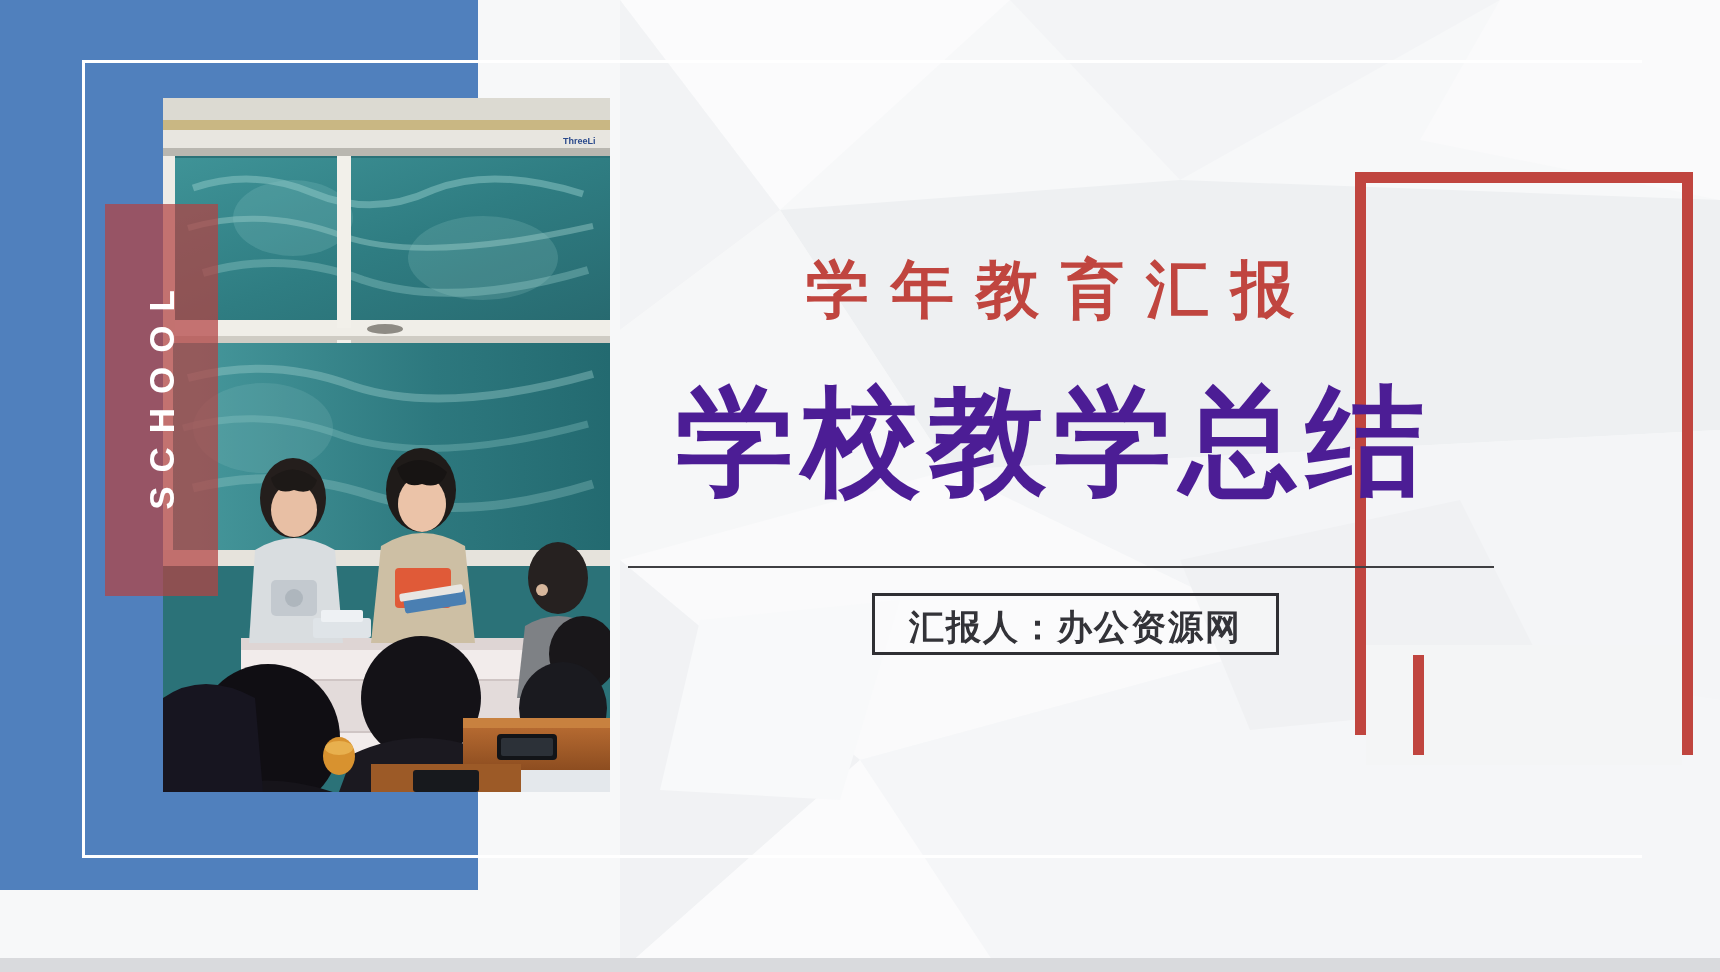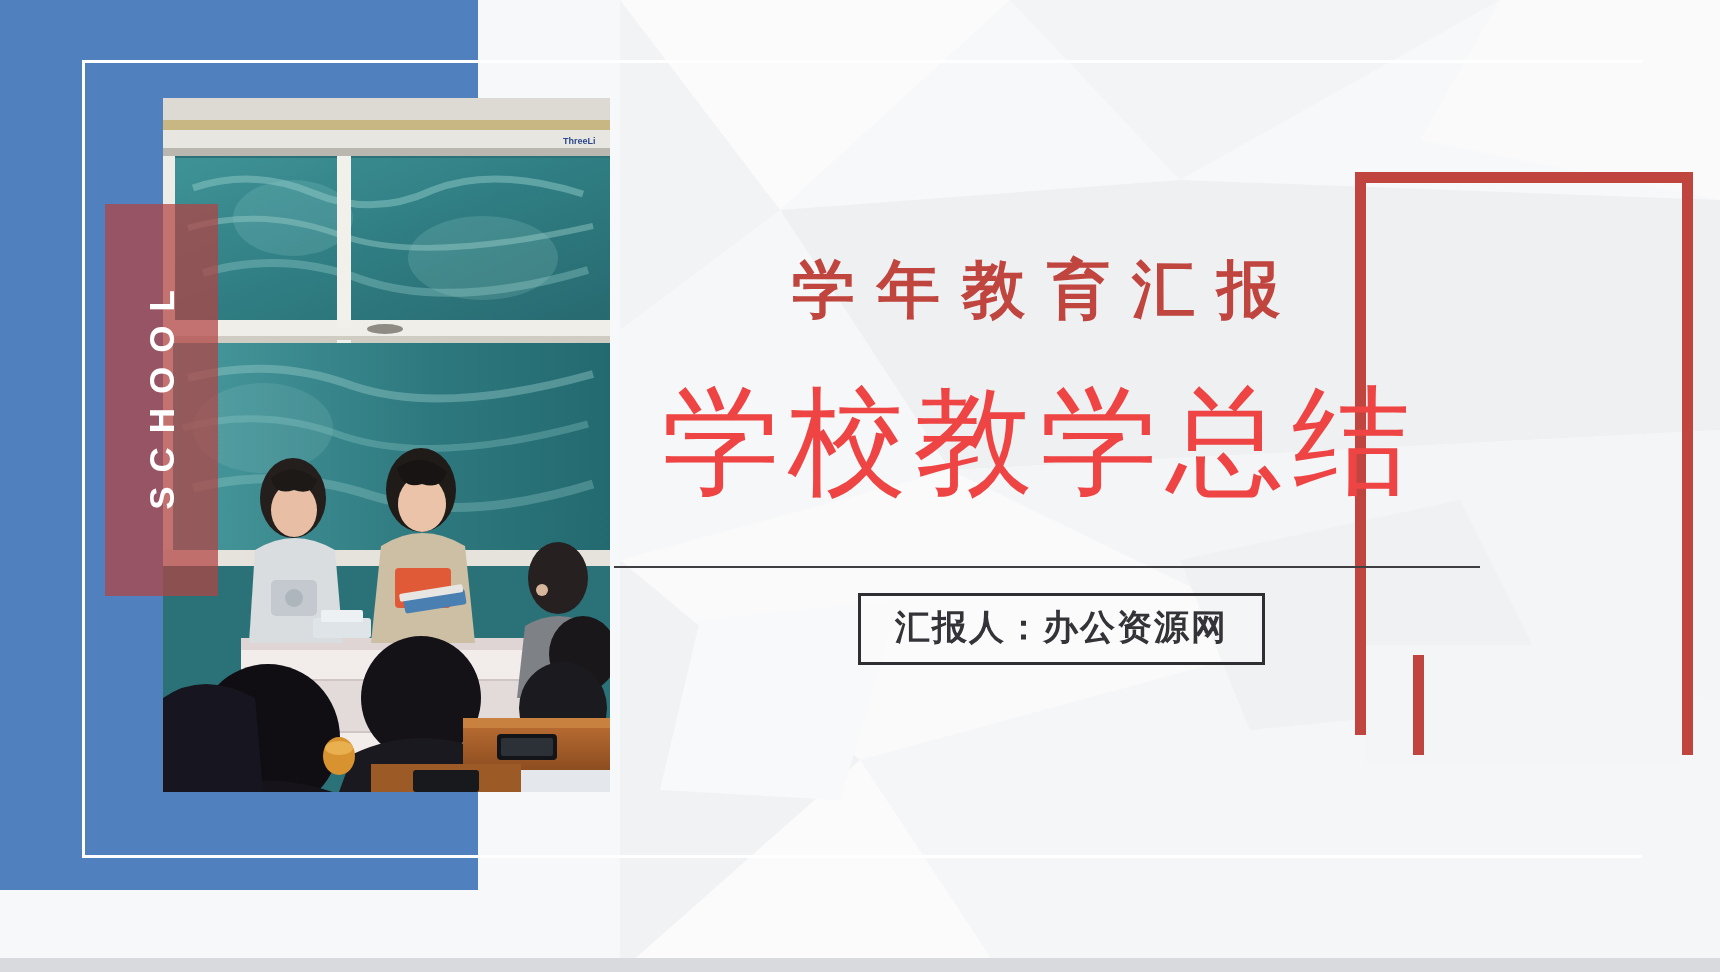--- a/index.html
+++ b/index.html
@@ -92,21 +92,21 @@
   .red-frame-mask {
     position:absolute;
     left:1366px; top:645px;
     width:316px; height:120px;
     background:#f4f5f6;
   }
 
   
   .content {
     position:absolute;
-    left:586px; top:0;
+    left:600px; top:0;
     width:1100px; height:972px;
   }
 
   .subtitle {
     position:absolute;
     left:0; top:258px;
     width:900px;
     text-align:center;
     color:#c0453f;
     font-size:63px;
@@ -115,40 +115,40 @@
     text-indent:22px;
     line-height:1;
     font-family:"DejaVu Sans","Liberation Sans",sans-serif;
   }
 
   .main-title {
     position:absolute;
     left:0; top:378px;
     width:900px;
     text-align:center;
-    color:#ef4444;
+    color:#4c1d95;
     font-size:118px;
-    font-weight:normal;
+    font-weight:bold;
     letter-spacing:8px;
     text-indent:8px;
     line-height:1.08;
     font-family:"DejaVu Sans","Liberation Sans",sans-serif;
   }
 
   .divider {
     position:absolute;
     left:28px; top:566px;
     width:866px; height:2px;
     background:#3f3f42;
   }
 
   .presenter-box {
     position:absolute;
     left:272px; top:593px;
-    padding:10px 34px 14px 34px;
+    padding:10px 34px 4px 34px;
     border:3px solid #2f2f33;
     background:rgba(255,255,255,0.28);
   }
   .presenter-box .presenter-text {
     color:#333338;
     font-size:35px;
     font-weight:bold;
     letter-spacing:2px;
     line-height:1.2;
     white-space:nowrap;

